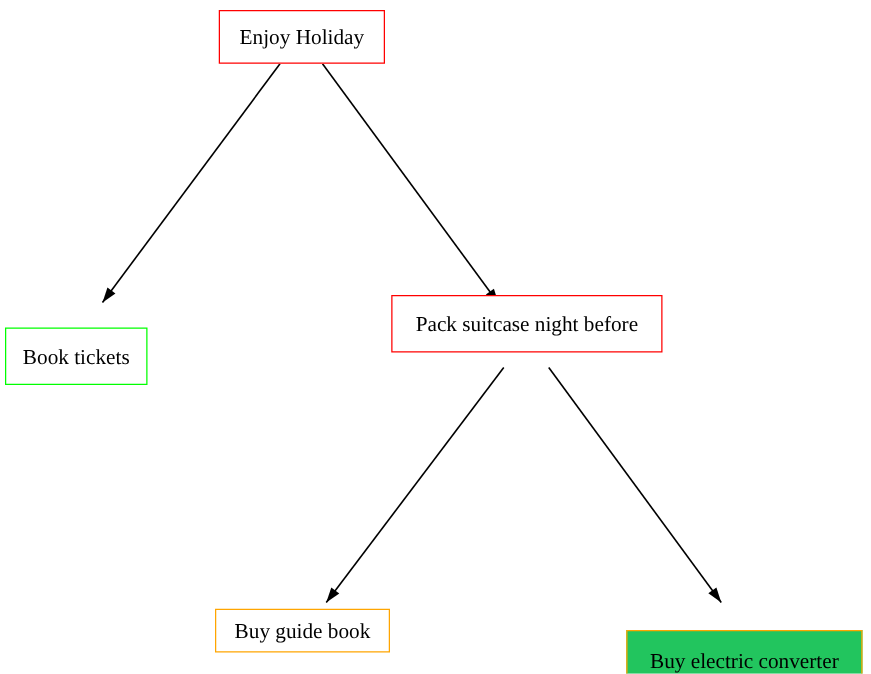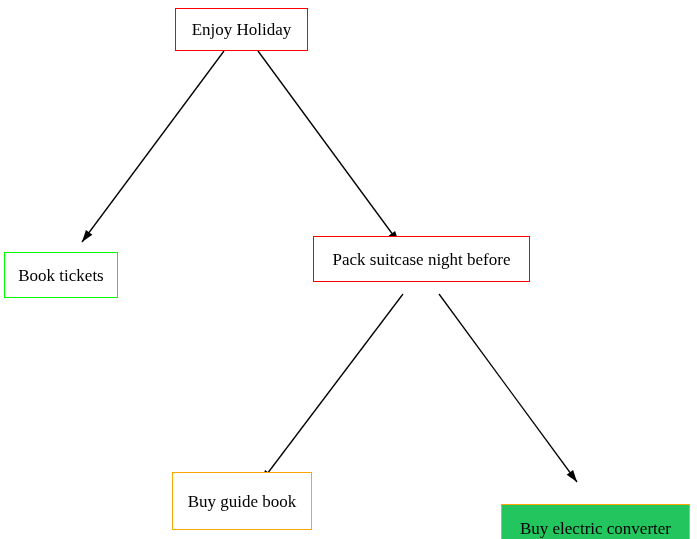--- a/index.html
+++ b/index.html
@@ -55,26 +55,26 @@
         <line x1="224" y1="51" x2="82" y2="242" stroke="#000000" stroke-width="1.3" marker-end="url(#arrowhead)"></line>
         <line x1="258" y1="51" x2="399" y2="243" stroke="#000000" stroke-width="1.3" marker-end="url(#arrowhead)"></line>
         <line x1="403" y1="294" x2="261" y2="482" stroke="#000000" stroke-width="1.3" marker-end="url(#arrowhead)"></line>
         <line x1="439" y1="294" x2="577" y2="482" stroke="#000000" stroke-width="1.3" marker-end="url(#arrowhead)"></line>
       </g>
   </svg>
   <div id="nodes-layer">
       <div class="node" style="left: 175px; top: 8px; width: 133px; height: 43px; border-color: rgb(255, 0, 0); background: rgb(255, 255, 255);">
         <span class="label" style="color: rgb(0, 0, 0);">Enjoy Holiday</span>
       </div>
-      <div class="node" style="left: 4px; top: 252px; width: 114px; height: 46px; border-color: rgb(0, 255, 0); background: rgb(255, 255, 255);">
+      <div class="node" style="left: 4px; top: 262px; width: 114px; height: 46px; border-color: rgb(0, 255, 0); background: rgb(255, 255, 255);">
         <span class="label" style="color: rgb(0, 0, 0);">Book tickets</span>
       </div>
       <div class="node" style="left: 313px; top: 236px; width: 217px; height: 46px; border-color: rgb(255, 0, 0); background: rgb(255, 255, 255);">
         <span class="label" style="color: rgb(0, 0, 0);">Pack suitcase night before</span>
       </div>
-      <div class="node" style="left: 172px; top: 472px; width: 140px; height: 58px; border-color: rgb(255, 165, 0); background: rgb(255, 255, 255);">
+      <div class="node" style="left: 172px; top: 487px; width: 140px; height: 35px; border-color: rgb(255, 165, 0); background: rgb(255, 255, 255);">
         <span class="label" style="color: rgb(0, 0, 0);">Buy guide book</span>
       </div>
       <div class="node" style="left: 501px; top: 504px; width: 189px; height: 48px; border-color: rgb(255, 165, 0); background: #22c55e;">
         <span class="label" style="color: rgb(0, 0, 0);">Buy electric converter</span>
       </div>
     </div>
 </div>
 
 </body></html>

